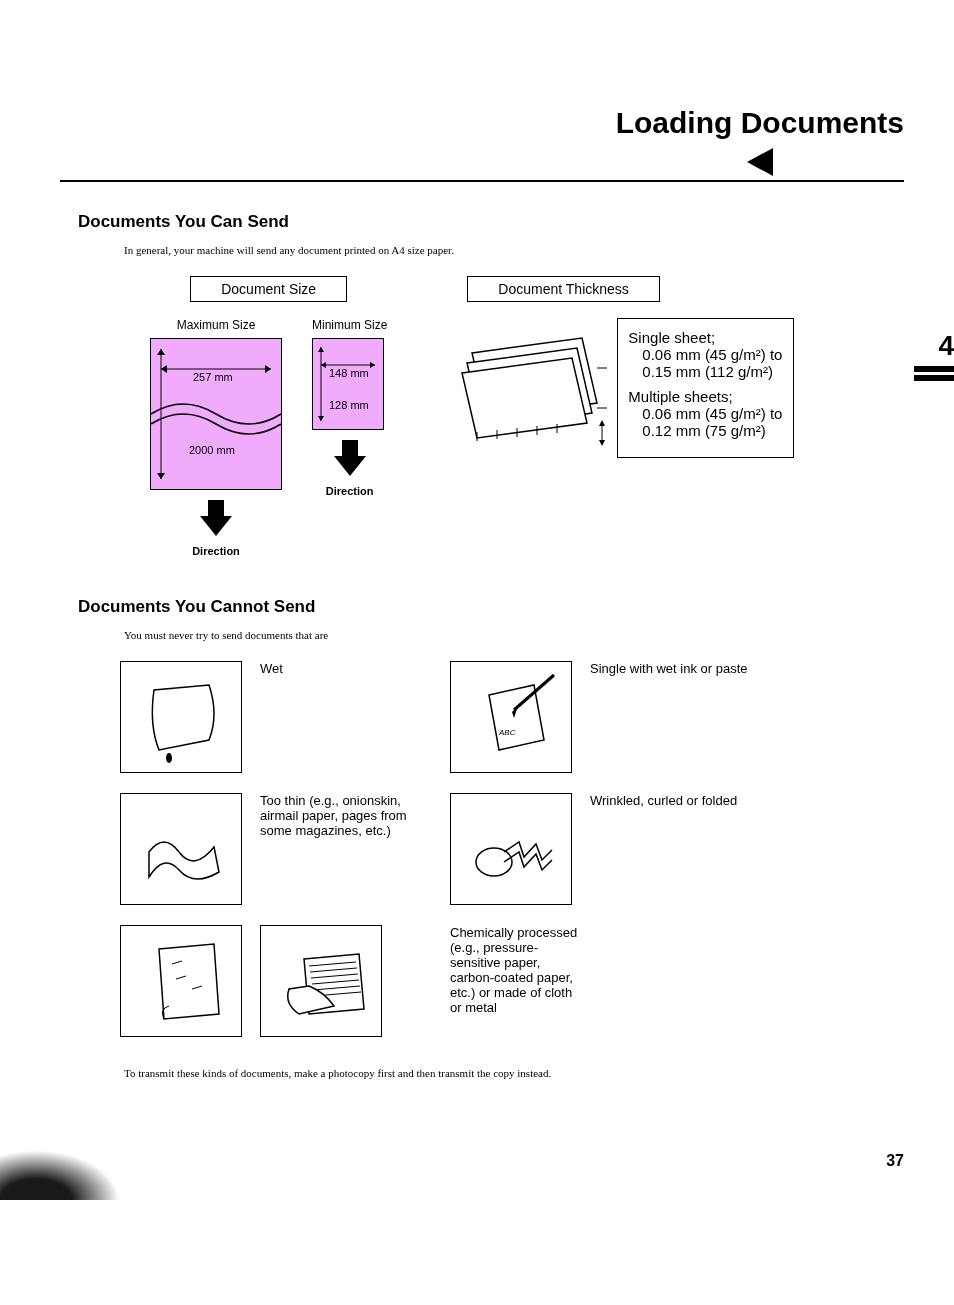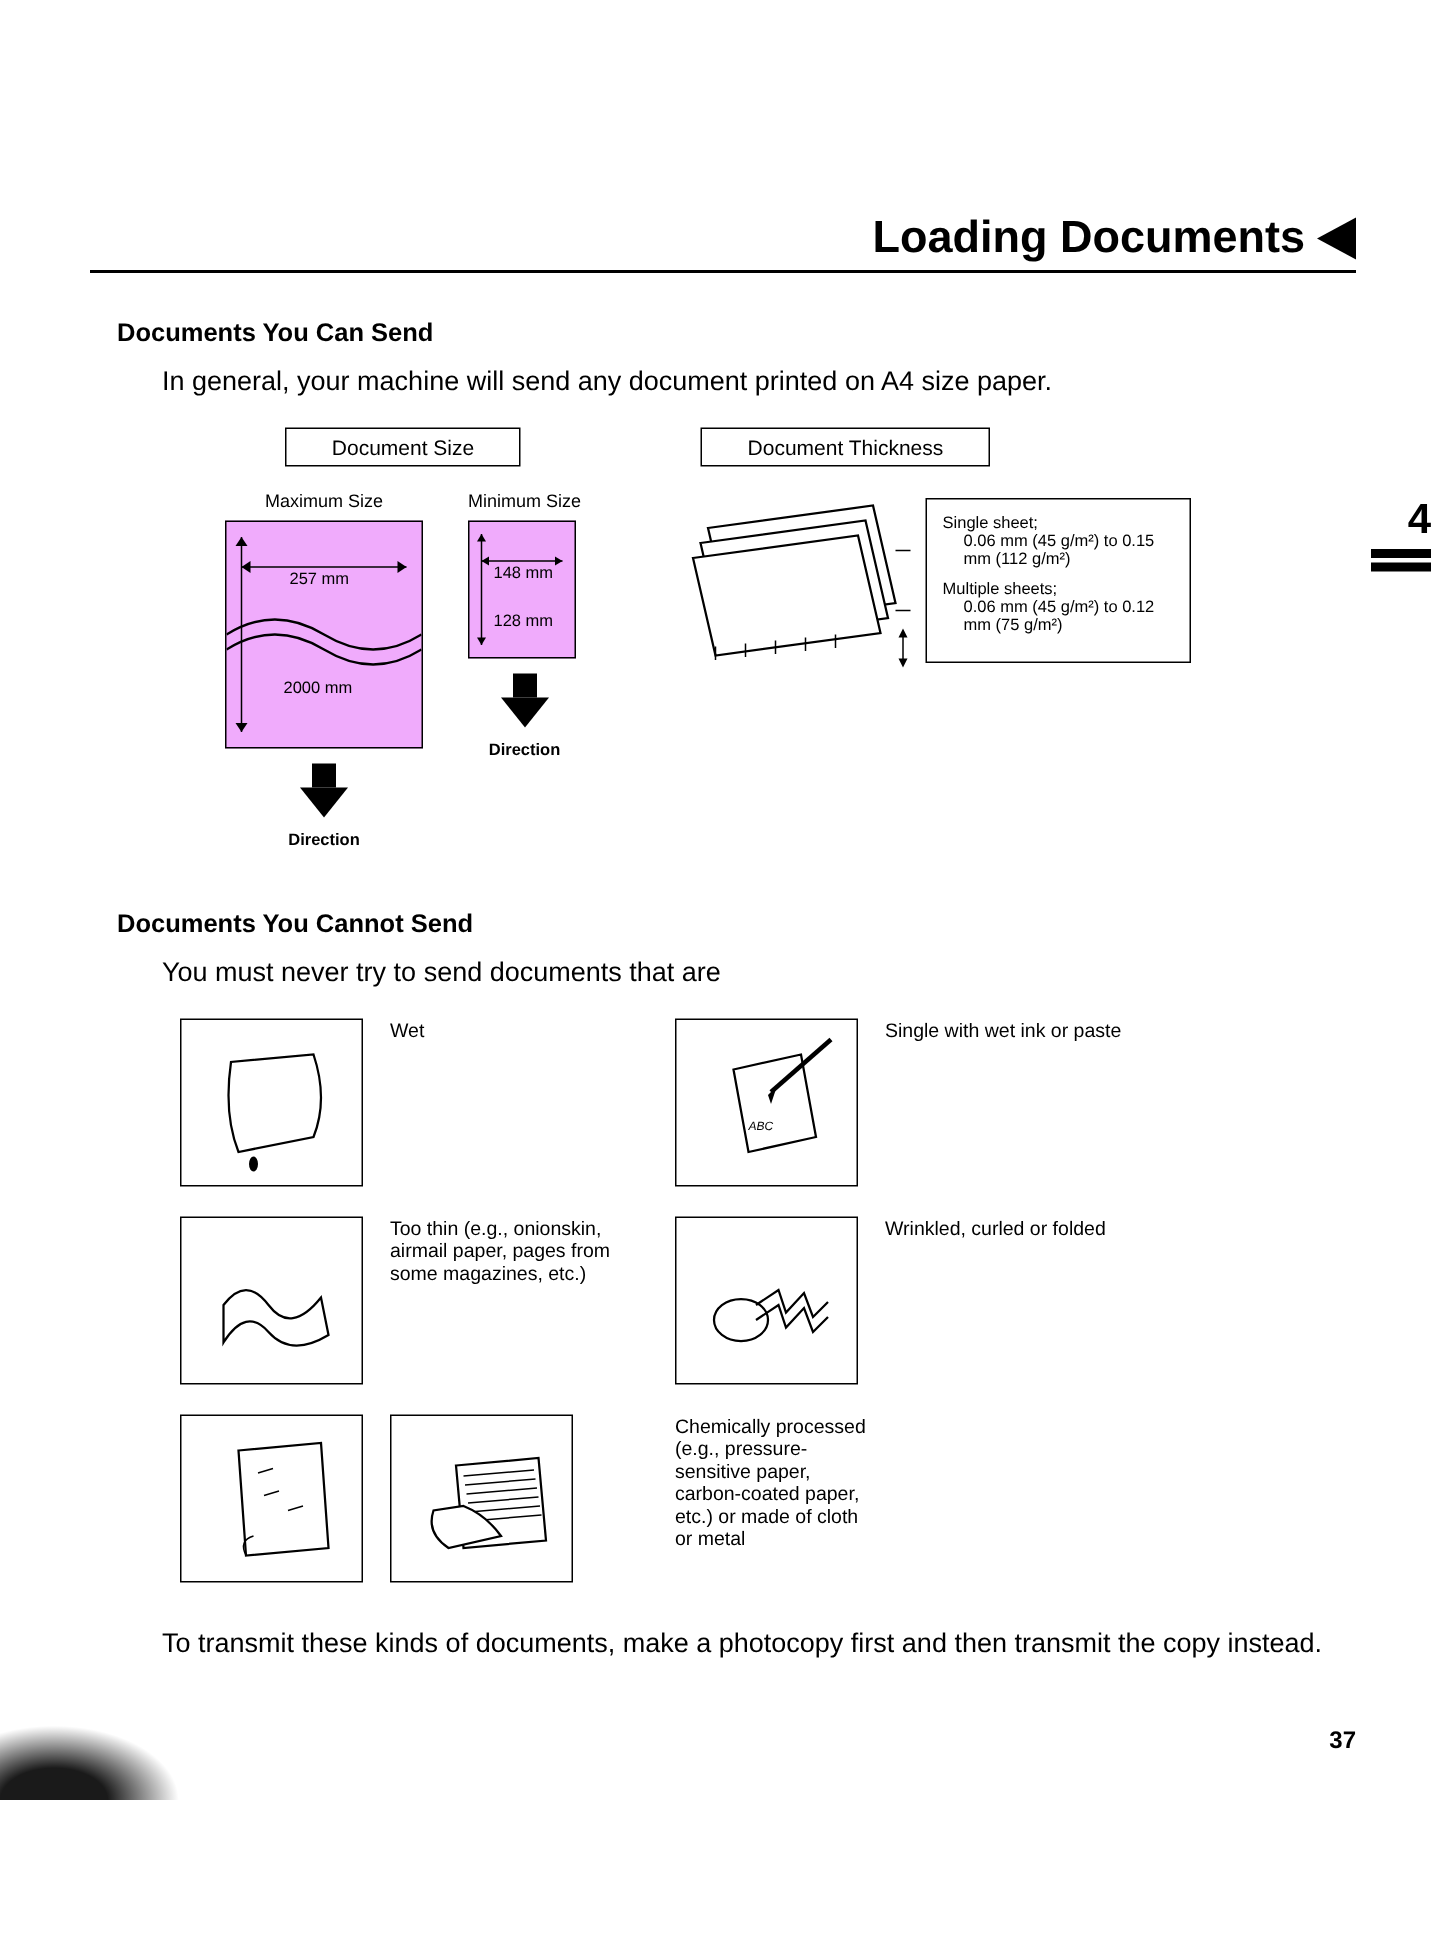--- a/index.html
+++ b/index.html
@@ -24,20 +24,21 @@
   }
   .page-title {
     position: absolute;
     right: 0;
     bottom: 4px;
     font-size: 30px;
     font-weight: bold;
     display: flex;
     align-items: center;
     gap: 8px;
+    flex-direction: column;
   }
   .tri-left {
     width: 0; height: 0;
     border-top: 14px solid transparent;
     border-bottom: 14px solid transparent;
     border-right: 26px solid #000;
   }
   .chapter-mark {
     position: absolute;
     right: 0;
@@ -54,22 +55,23 @@
     background: #000;
     margin-top: 4px;
     margin-left: auto;
   }
   .section-title {
     font-size: 17px;
     font-weight: bold;
     margin: 30px 0 12px 18px;
   }
   .body-text {
-    font-size: 18px;
-    margin: 0 0 20px 48px;
+    font-size: 11px;
+    margin: 0 0 20px 64px;
+    font-family: Liberation Serif, serif;
   }
   .diagrams-row {
     display: flex;
     gap: 60px;
     margin-left: 90px;
     margin-bottom: 40px;
   }
   .box-label {
     border: 1.5px solid #000;
     padding: 4px 30px;
@@ -109,21 +111,21 @@
     font-weight: bold;
   }
   .thick-group {
     display: flex;
     gap: 10px;
     align-items: center;
   }
   .thick-box {
     border: 1.5px solid #000;
     padding: 10px 10px 10px 10px;
-    font-size: 11px;
+    font-size: 15px;
     width: 155px;
   }
   .thick-box .entry { margin-bottom: 8px; }
   .thick-box .entry .indent { margin-left: 14px; }
   .cannot-grid {
     display: grid;
     grid-template-columns: 130px 180px 130px 230px;
     column-gap: 10px;
     row-gap: 20px;
     margin-left: 60px;

